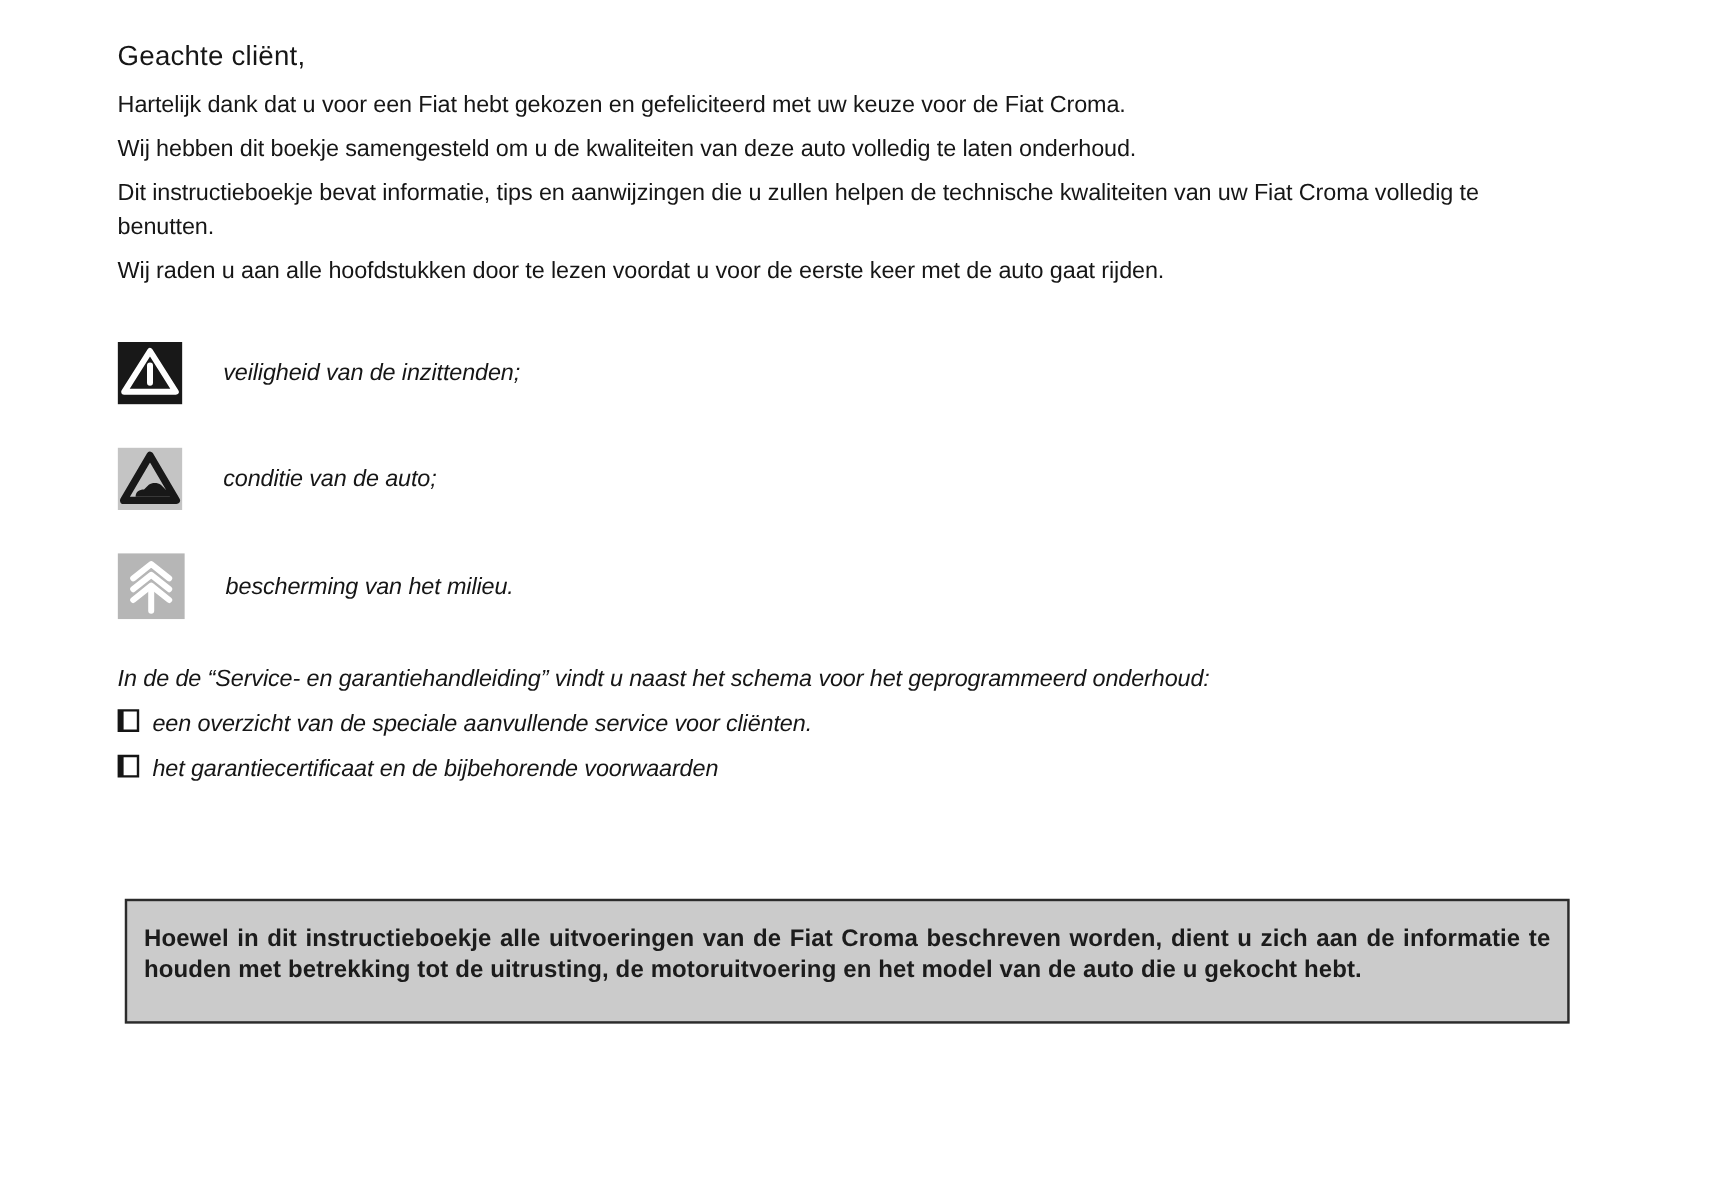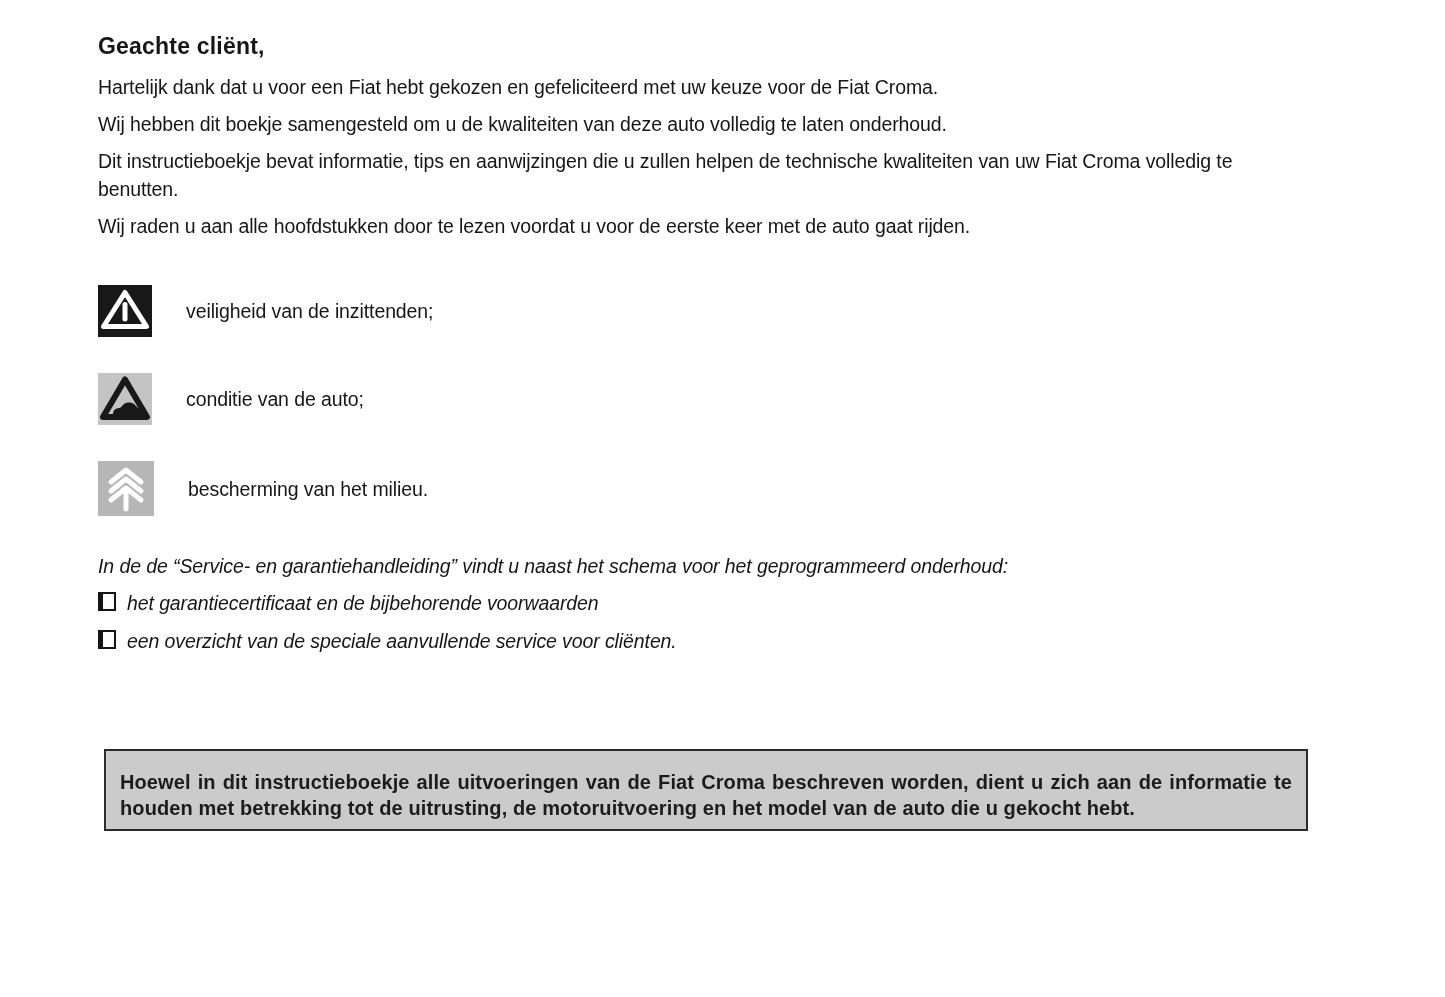--- a/index.html
+++ b/index.html
@@ -13,38 +13,39 @@
     height: 997px;
     background: #ffffff;
     box-sizing: border-box;
     padding: 33px 137px 0 98px;
     overflow: hidden;
     font-family: "Liberation Sans", sans-serif;
     color: #161616;
   }
   .title {
     font-size: 23px;
-    font-weight: bold;
+    font-weight: normal;
     line-height: 26px;
     margin: 0 0 14px 0;
     letter-spacing: 0.2px;
   }
   .body-p {
     font-size: 19.5px;
     line-height: 28px;
     margin: 0 0 9px 0;
     letter-spacing: -0.1px;
   }
   .symbols {
     margin-top: 45px;
   }
   .symbol-row {
     display: flex;
     align-items: center;
     margin-bottom: 36px;
+    font-style: italic;
   }
   .sym-icon {
     flex: 0 0 auto;
     display: inline-block;
     line-height: 0;
   }
   .sym-label {
     margin-left: 34px;
     font-size: 19.5px;
     line-height: 24px;
@@ -69,21 +70,21 @@
   }
   .closing-p {
     margin-bottom: 0;
   }
   .notice {
     box-sizing: border-box;
     margin: 94px 0 0 6px;
     width: 1204px;
     background: #cbcbcb;
     border: 2px solid #2b2b2b;
-    padding: 18px 14px 8px 14px;
+    padding: 18px 14px 30px 14px;
   }
   .notice-text {
     margin: 0;
     font-size: 20px;
     font-weight: bold;
     line-height: 26px;
     text-align: justify;
     color: #1c1c1c;
     letter-spacing: 0.1px;
   }
@@ -136,21 +137,21 @@
           </g>
         </svg>
       </span>
       <span class="sym-label">bescherming van het milieu.</span>
     </div>
 
   </div>
 
   <div class="service-section">
     <p class="body-p">In de de “Service- en garantiehandleiding” vindt u naast het schema voor het geprogrammeerd onderhoud:</p>
+    <p class="body-p bullet-line"><span class="bullet-box"></span><span>een overzicht van de speciale aanvullende service voor cliënten.</span></p>
     <p class="body-p bullet-line"><span class="bullet-box"></span><span>het garantiecertificaat en de bijbehorende voorwaarden</span></p>
-    <p class="body-p bullet-line"><span class="bullet-box"></span><span>een overzicht van de speciale aanvullende service voor cliënten.</span></p>
   </div>
 
   <div class="notice">
     <p class="notice-text">Hoewel in dit instructieboekje alle uitvoeringen van de Fiat Croma beschreven worden, dient u zich aan de informatie te houden met betrekking tot de uitrusting, de motoruitvoering en het model van de auto die u gekocht hebt.</p>
   </div>
 
 </div>
 
 </body></html>

